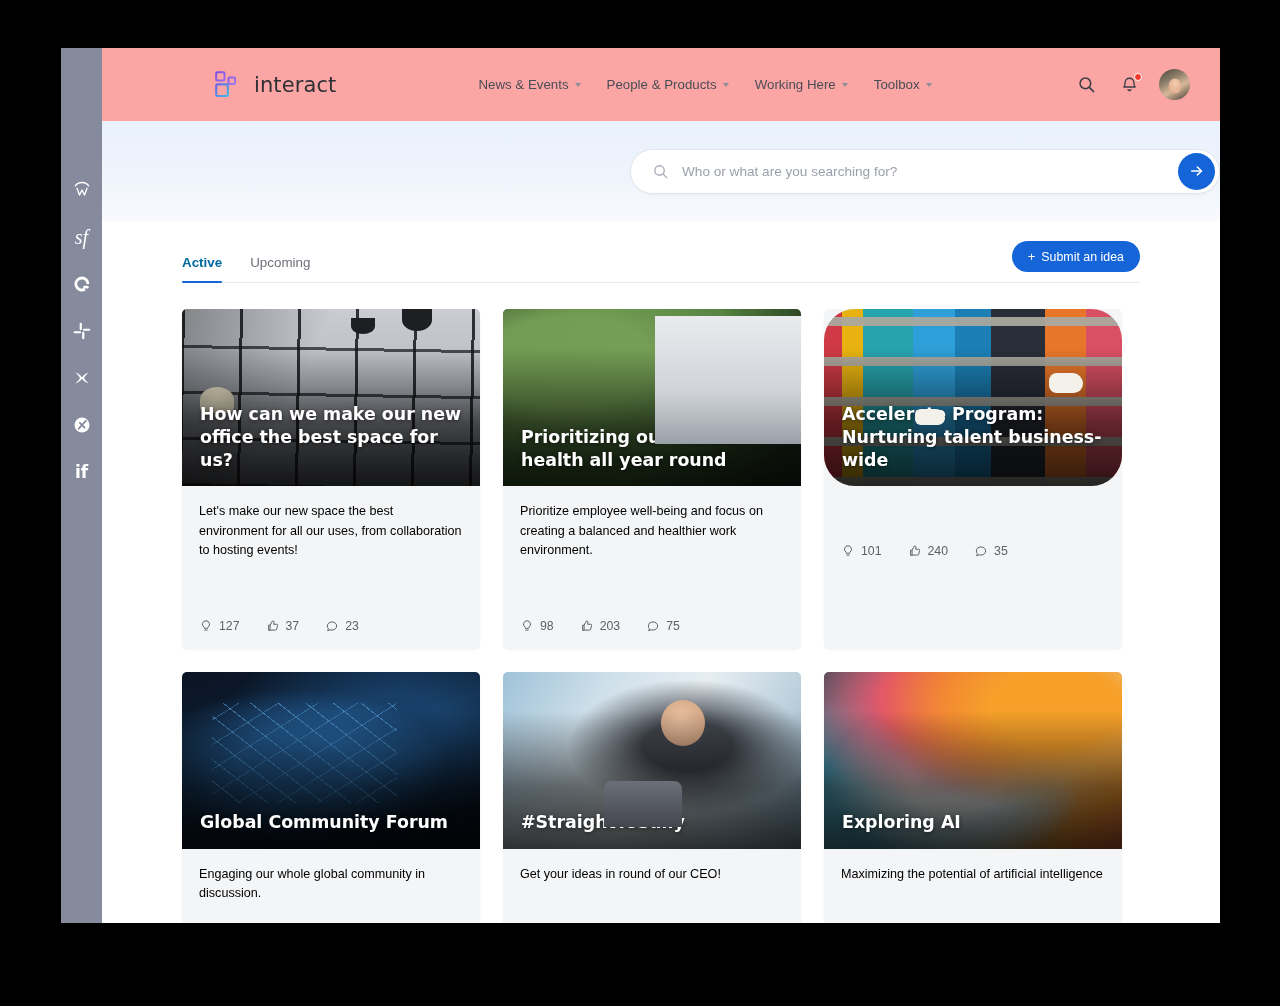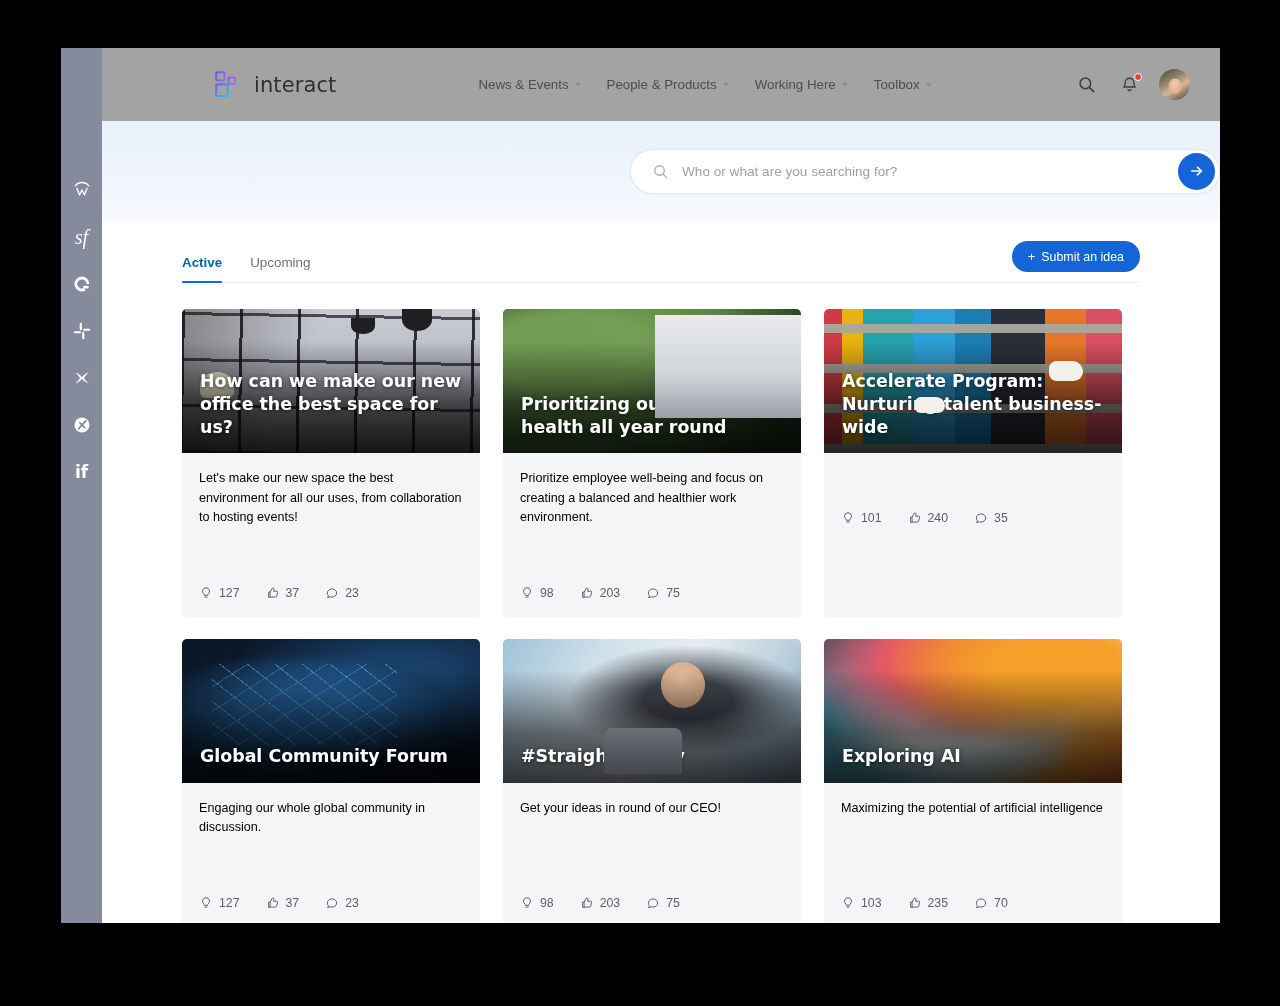--- a/index.html
+++ b/index.html
@@ -49,21 +49,21 @@
   .page {
     flex: 1 1 auto;
     position: relative;
     background: #ffffff;
     overflow: hidden;
   }
 
   
   .header {
     height: 73px;
-    background: #a3a3a3;
+    background: #fca5a5;
     display: flex;
     align-items: center;
     padding: 0 30px 0 0;
     position: relative;
     z-index: 5;
   }
   .brand {
     display: flex; align-items: center; gap: 11px;
     margin-left: 111px;
   }
@@ -190,21 +190,21 @@
   }
   .card {
     border-radius: 5px;
     overflow: hidden;
     background: #f4f5f7;
     box-shadow: 0 1px 2px rgba(16,24,40,.05);
     cursor: pointer;
     display: flex; flex-direction: column;
   }
   .card-media {
-    height: 144px;
+    height: 177px;
     position: relative;
     overflow: hidden;
   }
   .card-title {
     position: absolute; left: 18px; right: 16px; bottom: 14px;
     color:#ffffff; font-size: 17.4px; font-weight: 700;
     line-height: 1.33;
     text-shadow: 0 1px 4px rgba(0,0,0,.55);
     font-family:"DejaVu Sans", sans-serif;
   }
@@ -256,20 +256,21 @@
     content:""; position:absolute; left:51%; top:4%; width:49%; height:72%;
     background: linear-gradient(180deg,#e9ebee 0%, #cfd3d8 60%, #9aa0a8 100%);
   }
   .img-stairs {
     background:
       repeating-linear-gradient(0deg, rgba(170,168,158,.95) 0 9px, rgba(255,255,255,0) 9px 40px),
       linear-gradient(90deg,
         #cf3a44 0 6%, #e8b310 6% 13%, #26a3ad 13% 30%,
         #2e9fd8 30% 44%, #1b7fb5 44% 56%,
         #2a2e38 56% 74%, #e8762a 74% 88%, #d94f63 88% 100%);
+    border-radius: 31px;
   }
   .img-stairs::after{
     content:""; position:absolute; right:13%; top:36%;
     width:34px; height:20px; border-radius:10px 14px 12px 10px;
     background:#f3f1ea;
     box-shadow: -136px 34px 0 -2px #f3f1ea;
   }
   .img-network {
     background:
       radial-gradient(ellipse at 38% 52%, rgba(48,126,200,.55) 0 22%, rgba(0,0,0,0) 58%),

